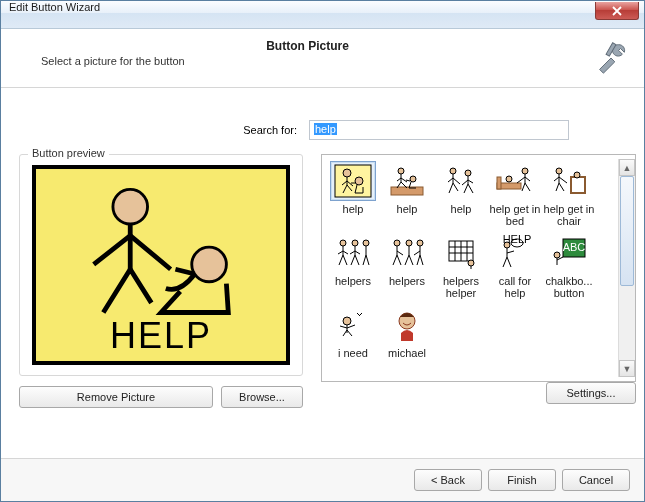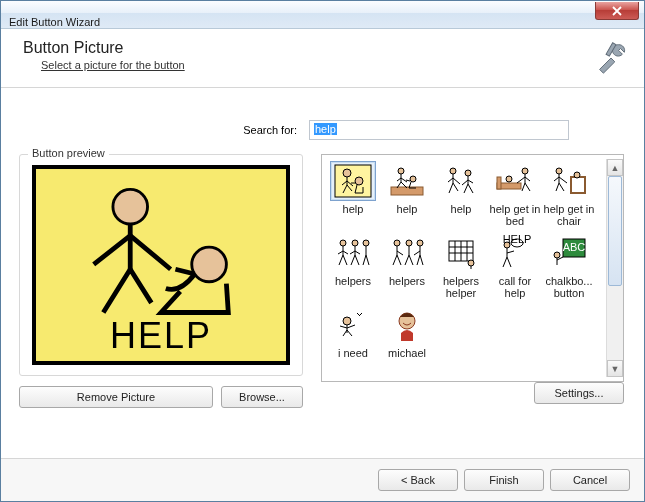--- a/index.html
+++ b/index.html
@@ -1,31 +1,31 @@
 <!DOCTYPE html>
 <html><head>
 <meta charset="utf-8">
 <style>
 * { box-sizing: border-box; margin: 0; padding: 0; font-family: "Segoe UI", Tahoma, sans-serif; font-size: 11px; }
 body { background: #eee; width: 645px; height: 502px; overflow: hidden; }
 
 .window { width: 645px; height: 502px; background: #fff; border: 1px solid #5a7fa0; display: flex; flex-direction: column; }
 
-.titlebar { height: 28px; background: linear-gradient(to bottom, #fbfdff 0%, #e7f0f9 45%, #d5e4f3 46%, #dfeaf6 100%); display: flex; align-items: flex-end; padding-left: 8px; position: relative; border-bottom: 1px solid #b8c9d8; }
+.titlebar { height: 28px; background: linear-gradient(to bottom, #fbfdff 0%, #e7f0f9 45%, #d5e4f3 46%, #dfeaf6 100%); display: flex; align-items: flex-start; padding-left: 8px; position: relative; border-bottom: 1px solid #b8c9d8; }
 .titlebar-text { color: #1a1a1a; }
 .close-btn { position: absolute; right: 5px; top: 1px; width: 44px; height: 18px; background: linear-gradient(to bottom, #e9a3a0 0%, #c9504a 49%, #b83e38 50%, #cc5b55 100%); border: 1px solid #8a3a36; border-top:none; border-radius: 0 0 3px 3px; display: flex; align-items: center; justify-content: center; color: #fff; font-weight: bold; cursor: default; }
 .close-btn svg { width: 10px; height: 10px; }
 
 .header { display: flex; padding: 10px 14px 10px 22px; border-bottom: 1px solid #d6d6d6; }
 .header-text { flex: 1; }
-.header-title { font-weight: normal; font-size: 16px; color: #222; }
-.header-sub { margin-left: 18px; margin-top: 2px; color: #333; text-decoration: underline; }
+.header-title { font-weight: bold; font-size: 12px; color: #222; text-align: center; }
+.header-sub { margin-left: 18px; margin-top: 2px; color: #333; }
 .header-icon { width: 38px; height: 38px; }
 
-.content { flex: 1; padding: 14px 20px 10px 18px; display: flex; flex-direction: column; gap: 10px; }
+.content { flex: 1; padding: 14px 8px 10px 18px; display: flex; flex-direction: column; gap: 10px; }
 
 .search-row { display: flex; align-items: center; margin-left: 200px; margin-top: 18px; margin-bottom: 4px; }
 .search-label { width: 90px; text-align: right; padding-right: 12px; }
 .search-input { width: 260px; height: 20px; border: 1px solid #c0c7d0; padding: 1px 4px; font-size: 12px; background:#fff; }
 .search-input .sel { background:#3399ff; color:#fff; padding:0 1px; }
 
 .mid { display: flex; gap: 18px; flex: 1; }
 
 .left { width: 284px; display:flex; flex-direction:column; }
 .fieldset { border: 1px solid #d8d8d8; border-radius: 3px; padding: 10px; position: relative; }
@@ -48,21 +48,21 @@
 .item .cap { text-align:center; line-height: 1.1; margin-top:2px; color:#222; max-width:52px; word-wrap:break-word; }
 .scrollbar { width: 17px; background: #f0f0f0; border-left:1px solid #dcdcdc; position:relative; }
 .scrollbar .arrow { height:17px; background:linear-gradient(#fafafa,#e4e4e4); border:1px solid #c4c4c4; margin:0; display:flex; align-items:center; justify-content:center; color:#666; font-size:9px; }
 .scrollbar .track { position:absolute; top:17px; bottom:17px; left:0; right:0; }
 .scrollbar .thumb2 { position:absolute; top:0; left:1px; right:1px; height:60%; background:linear-gradient(#f5f8fc,#d6e3f2); border:1px solid #9db9d7; border-radius:2px; }
 .scrollbar .arrow.bottom { position:absolute; bottom:0; left:0; right:0; }
 
 .right-btns { display:flex; justify-content:flex-end; margin-top:0; }
 
 .footer { border-top: 1px solid #d6d6d6; padding: 10px 14px; display:flex; justify-content:flex-end; gap:6px; background:#f7f7f7; }
-.footer .btn { width: 80px; }
+.footer .btn { width: 68px; }
 
 .mini-person { width:40px; height:36px; }
 </style>
 </head>
 <body>
 
 <div class="window">
 
   <div class="titlebar">
     <span class="titlebar-text">Edit Button Wizard</span>

